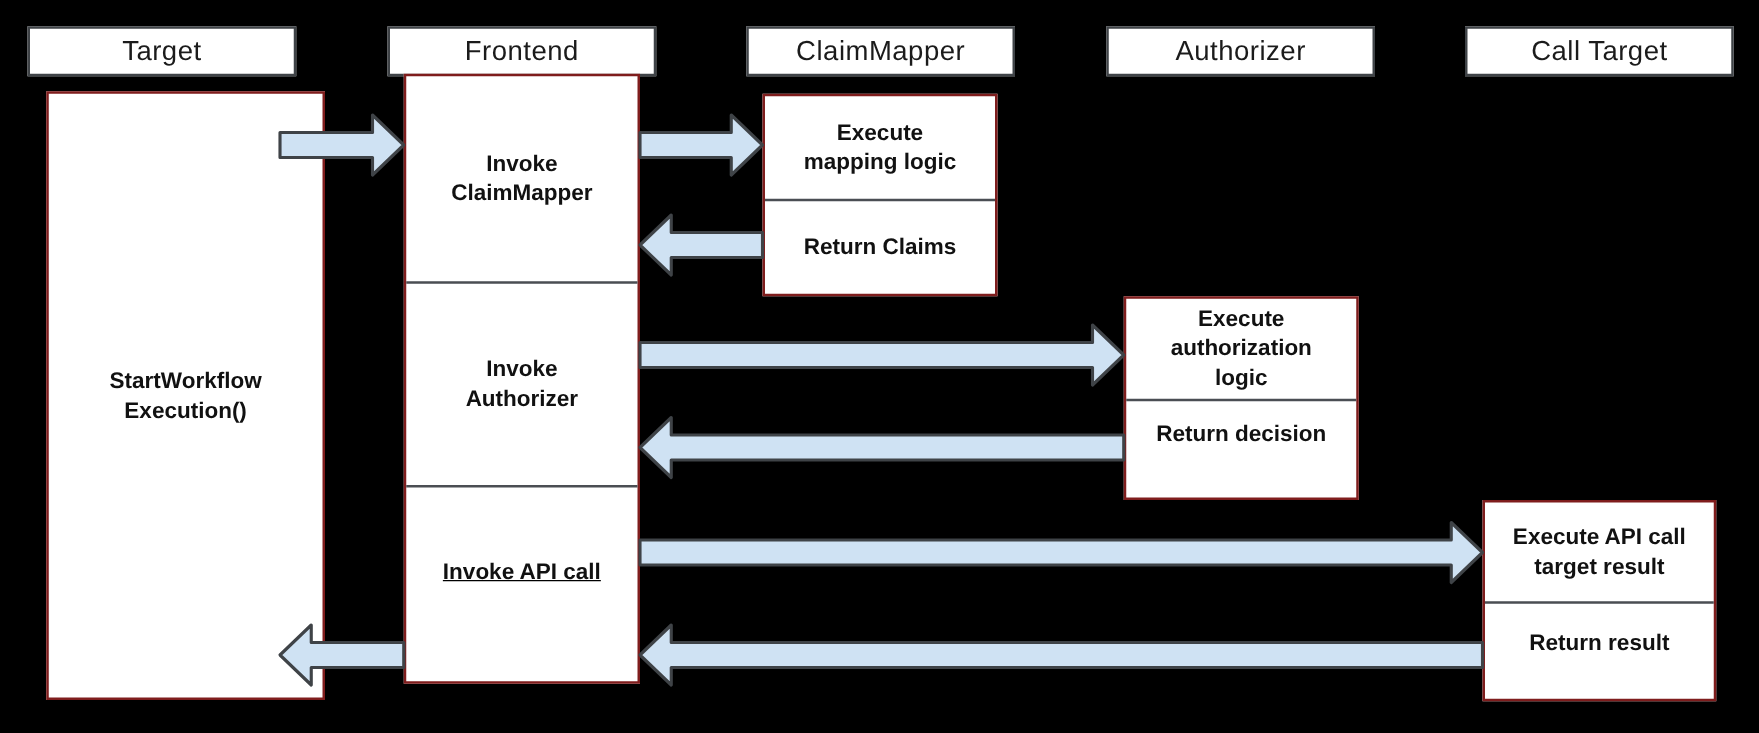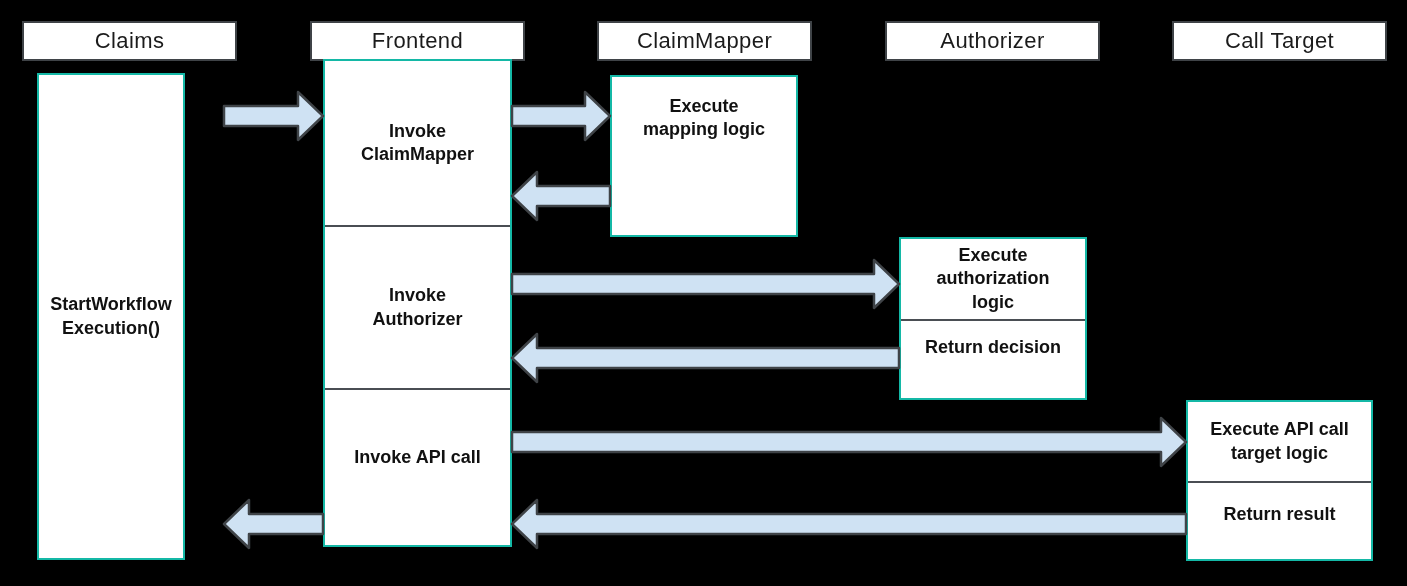--- a/index.html
+++ b/index.html
@@ -16,38 +16,38 @@
     display:flex;align-items:center;justify-content:center;
     font-size:22px;font-weight:400;color:#1b1b1b;letter-spacing:0.4px;
   }
   #hdr-caller{left:22px;}
   #hdr-frontend{left:310px;}
   #hdr-claimmapper{left:597px;}
   #hdr-authorizer{left:885px;}
   #hdr-calltarget{left:1172px;}
 
   .act{
-    position:absolute;background:#ffffff;border:2px solid #14b8a6;box-sizing:border-box;
+    position:absolute;background:#ffffff;border:2px solid #7f1d1d;box-sizing:border-box;
     display:flex;flex-direction:column;
   }
-  #act-caller{left:37px;top:73px;width:148px;height:487px;}
+  #act-caller{left:37px;top:73px;width:223px;height:487px;}
   #act-frontend{left:323px;top:59px;width:189px;height:488px;}
   #act-claimmapper{left:610px;top:75px;width:188px;height:162px;}
   #act-authorizer{left:899px;top:237px;width:188px;height:163px;}
   #act-calltarget{left:1186px;top:400px;width:187px;height:161px;}
 
   .sec{
     display:flex;align-items:center;justify-content:center;
     box-sizing:border-box;flex:0 0 auto;
   }
   .sec + .sec{border-top:2px solid #4a4e53;}
   #act-caller .sec{height:100%;}
   #act-frontend .sec-0{height:164px;}
   #act-frontend .sec-1{height:163px;}
-  #act-frontend .sec-2{height:137px;}
+  #act-frontend .sec-2{height:137px;text-decoration:underline;}
   #act-claimmapper .sec-0{height:82px;}
   #act-claimmapper .sec-1{height:76px;}
   #act-authorizer .sec-0{height:80px;}
   #act-authorizer .sec-1{height:56px;}
   #act-calltarget .sec-0{height:79px;}
   #act-calltarget .sec-1{height:65px;}
 
   .lbl{
     font-size:18px;font-weight:700;color:#111111;
     text-align:center;white-space:pre-line;line-height:1.3;
@@ -56,21 +56,21 @@
   #arrow-layer{
     position:absolute;left:0;top:0;width:1407px;height:586px;
     pointer-events:none;
   }
 </style>
 </head>
 <body>
 
 <div class="canvas">
 
-  <div class="hdr" id="hdr-caller">Claims</div>
+  <div class="hdr" id="hdr-caller">Target</div>
   <div class="hdr" id="hdr-frontend">Frontend</div>
   <div class="hdr" id="hdr-claimmapper">ClaimMapper</div>
   <div class="hdr" id="hdr-authorizer">Authorizer</div>
   <div class="hdr" id="hdr-calltarget">Call Target</div>
 
   <div class="act" id="act-caller">
     <div class="sec">
       <span class="lbl">StartWorkflow
 Execution()</span>
     </div>
@@ -88,37 +88,40 @@
     <div class="sec sec-2">
       <span class="lbl">Invoke API call</span>
     </div>
   </div>
 
   <div class="act" id="act-claimmapper">
     <div class="sec sec-0">
       <span class="lbl">Execute
 mapping logic</span>
     </div>
+    <div class="sec sec-1">
+      <span class="lbl">Return Claims</span>
+    </div>
   </div>
 
   <div class="act" id="act-authorizer">
     <div class="sec sec-0">
       <span class="lbl">Execute
 authorization
 logic</span>
     </div>
     <div class="sec sec-1">
       <span class="lbl">Return decision</span>
     </div>
   </div>
 
   <div class="act" id="act-calltarget">
     <div class="sec sec-0">
       <span class="lbl">Execute API call
-target logic</span>
+target result</span>
     </div>
     <div class="sec sec-1">
       <span class="lbl">Return result</span>
     </div>
   </div>
 
   <svg id="arrow-layer" viewBox="0 0 1407 586" xmlns="http://www.w3.org/2000/svg">
       <polygon points="224,106 298,106 298,92 323,116 298,140 298,126 224,126" fill="#cfe2f3" stroke="#3f4347" stroke-width="2.5" stroke-linejoin="round"></polygon>
       <polygon points="512,106 585,106 585,92 610,116 585,140 585,126 512,126" fill="#cfe2f3" stroke="#3f4347" stroke-width="2.5" stroke-linejoin="round"></polygon>
       <polygon points="610,186 537,186 537,172 512,196 537,220 537,206 610,206" fill="#cfe2f3" stroke="#3f4347" stroke-width="2.5" stroke-linejoin="round"></polygon>

